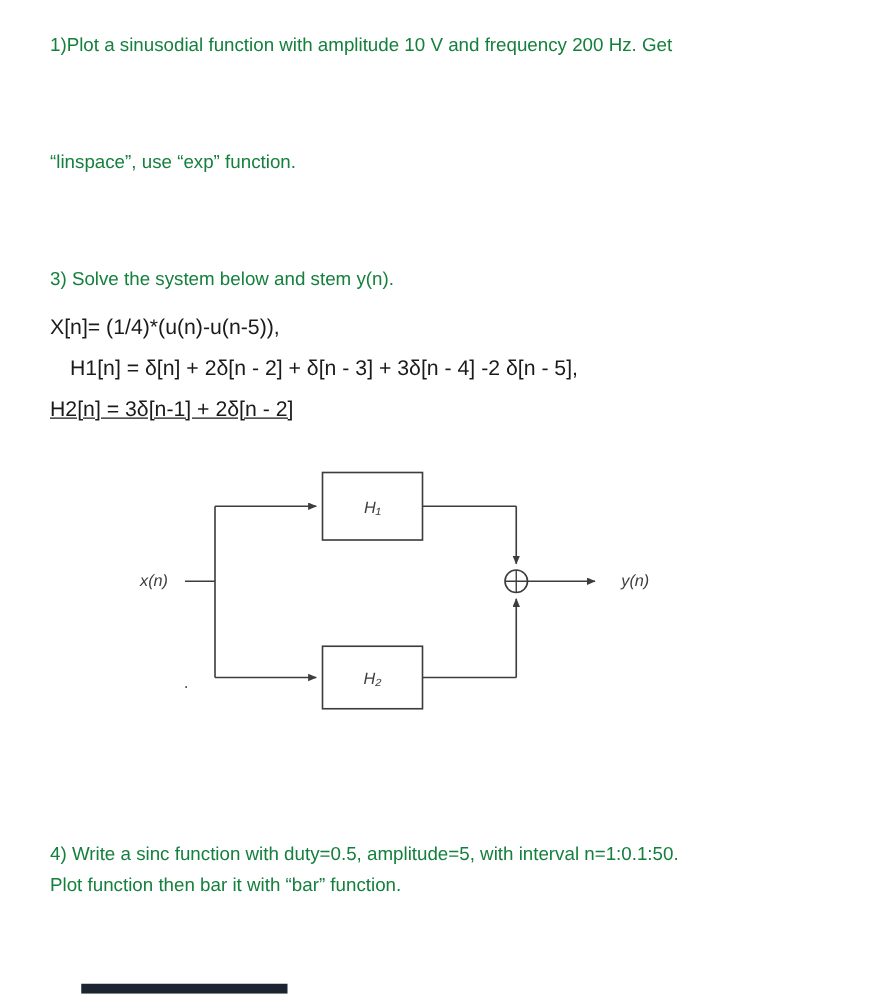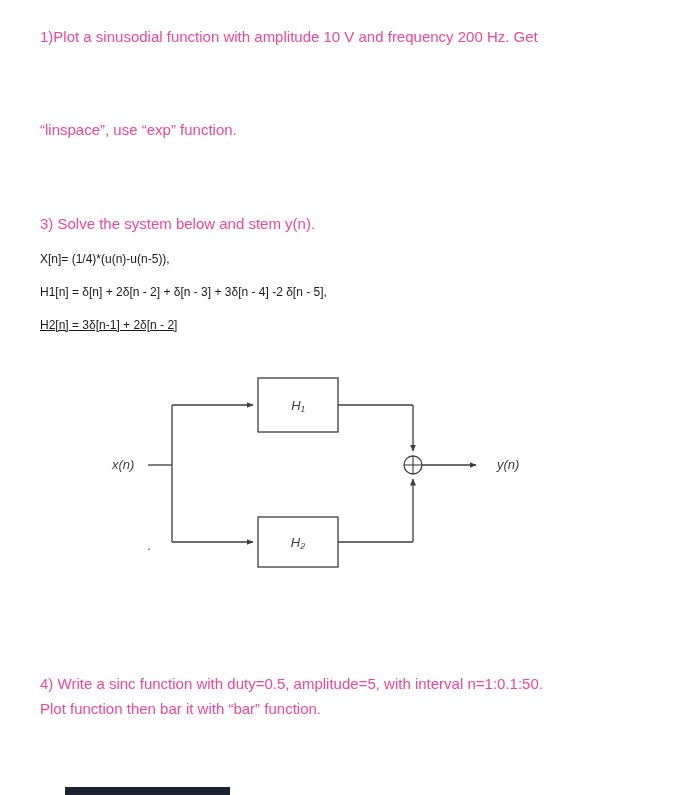--- a/index.html
+++ b/index.html
@@ -15,28 +15,28 @@
     position: absolute;
     inset: 0;
     background: #ffffff;
   }
   .para {
     position: absolute;
     left: 40px;
     width: 625px;
     font-size: 15px;
     line-height: 25px;
-    color: #ec4899;
+    color: #15803d;
   }
   .q1 { top: 24px; }
   .q2 { top: 117px; }
   .q3-intro { top: 211px; }
-  .eq { position: absolute; left: 40px; font-size: 12px; color: #1a1a1a; }
+  .eq { position: absolute; left: 40px; font-size: 17px; color: #1a1a1a; }
   .eq1 { top: 252px; }
-  .eq2 { top: 285px; }
+  .eq2 { top: 285px; margin-left: 16px; }
   .eq3 { top: 318px; text-decoration: underline; }
   .q4 { top: 623px; margin-top: 48px; }
   .diagram {
     position: absolute;
     left: 105px;
     top: 372px;
   }
   .diagram text {
     font-family: "Liberation Sans", sans-serif;
     font-style: italic;

